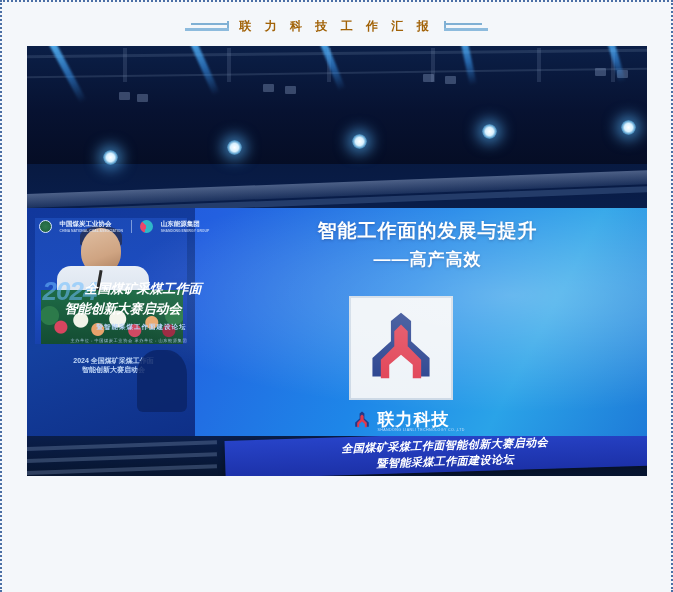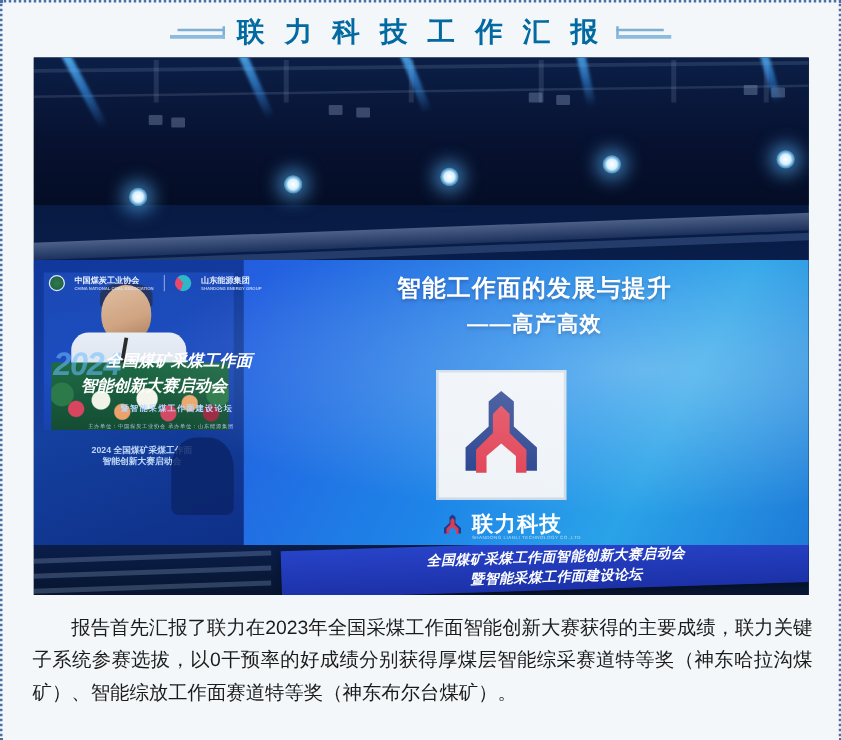--- a/index.html
+++ b/index.html
@@ -27,23 +27,23 @@
   .header {
     height: 44px;
     display: flex;
     align-items: center;
     justify-content: center;
     gap: 10px;
     padding-top: 4px;
   }
 
   .title-text {
-    font-size: 22px;
+    font-size: 12px;
     font-weight: bold;
-    color: #0369a1;
+    color: #a16207;
     letter-spacing: 5px;
     white-space: nowrap;
   }
 
   .bracket-left, .bracket-right {
     width: 44px;
     height: 16px;
     position: relative;
     flex: none;
   }
@@ -492,15 +492,14 @@
       <div class="stage-step" style="left:-20px; top:8px; width:210px; height:4px;"></div>
       <div class="stage-step" style="left:-20px; top:20px; width:210px; height:4px;"></div>
       <div class="stage-step" style="left:-20px; top:32px; width:210px; height:4px;"></div>
       <div class="banner">
         <div class="banner-l1">全国煤矿采煤工作面智能创新大赛启动会</div>
         <div class="banner-l2">暨智能采煤工作面建设论坛</div>
       </div>
     </div>
   </div>
 
-  <p class="body-text">报告首先汇报了联力在2023年全国采煤工作面智能创新大赛获得的主要成绩，联力关键子系统参赛选拔，以0干预率的好成绩分别获得厚煤层智能综采赛道特等奖（神东哈拉沟煤矿）、智能综放工作面赛道特等奖（神东布尔台煤矿）。</p>
 
 </div>
 
 </body></html>

